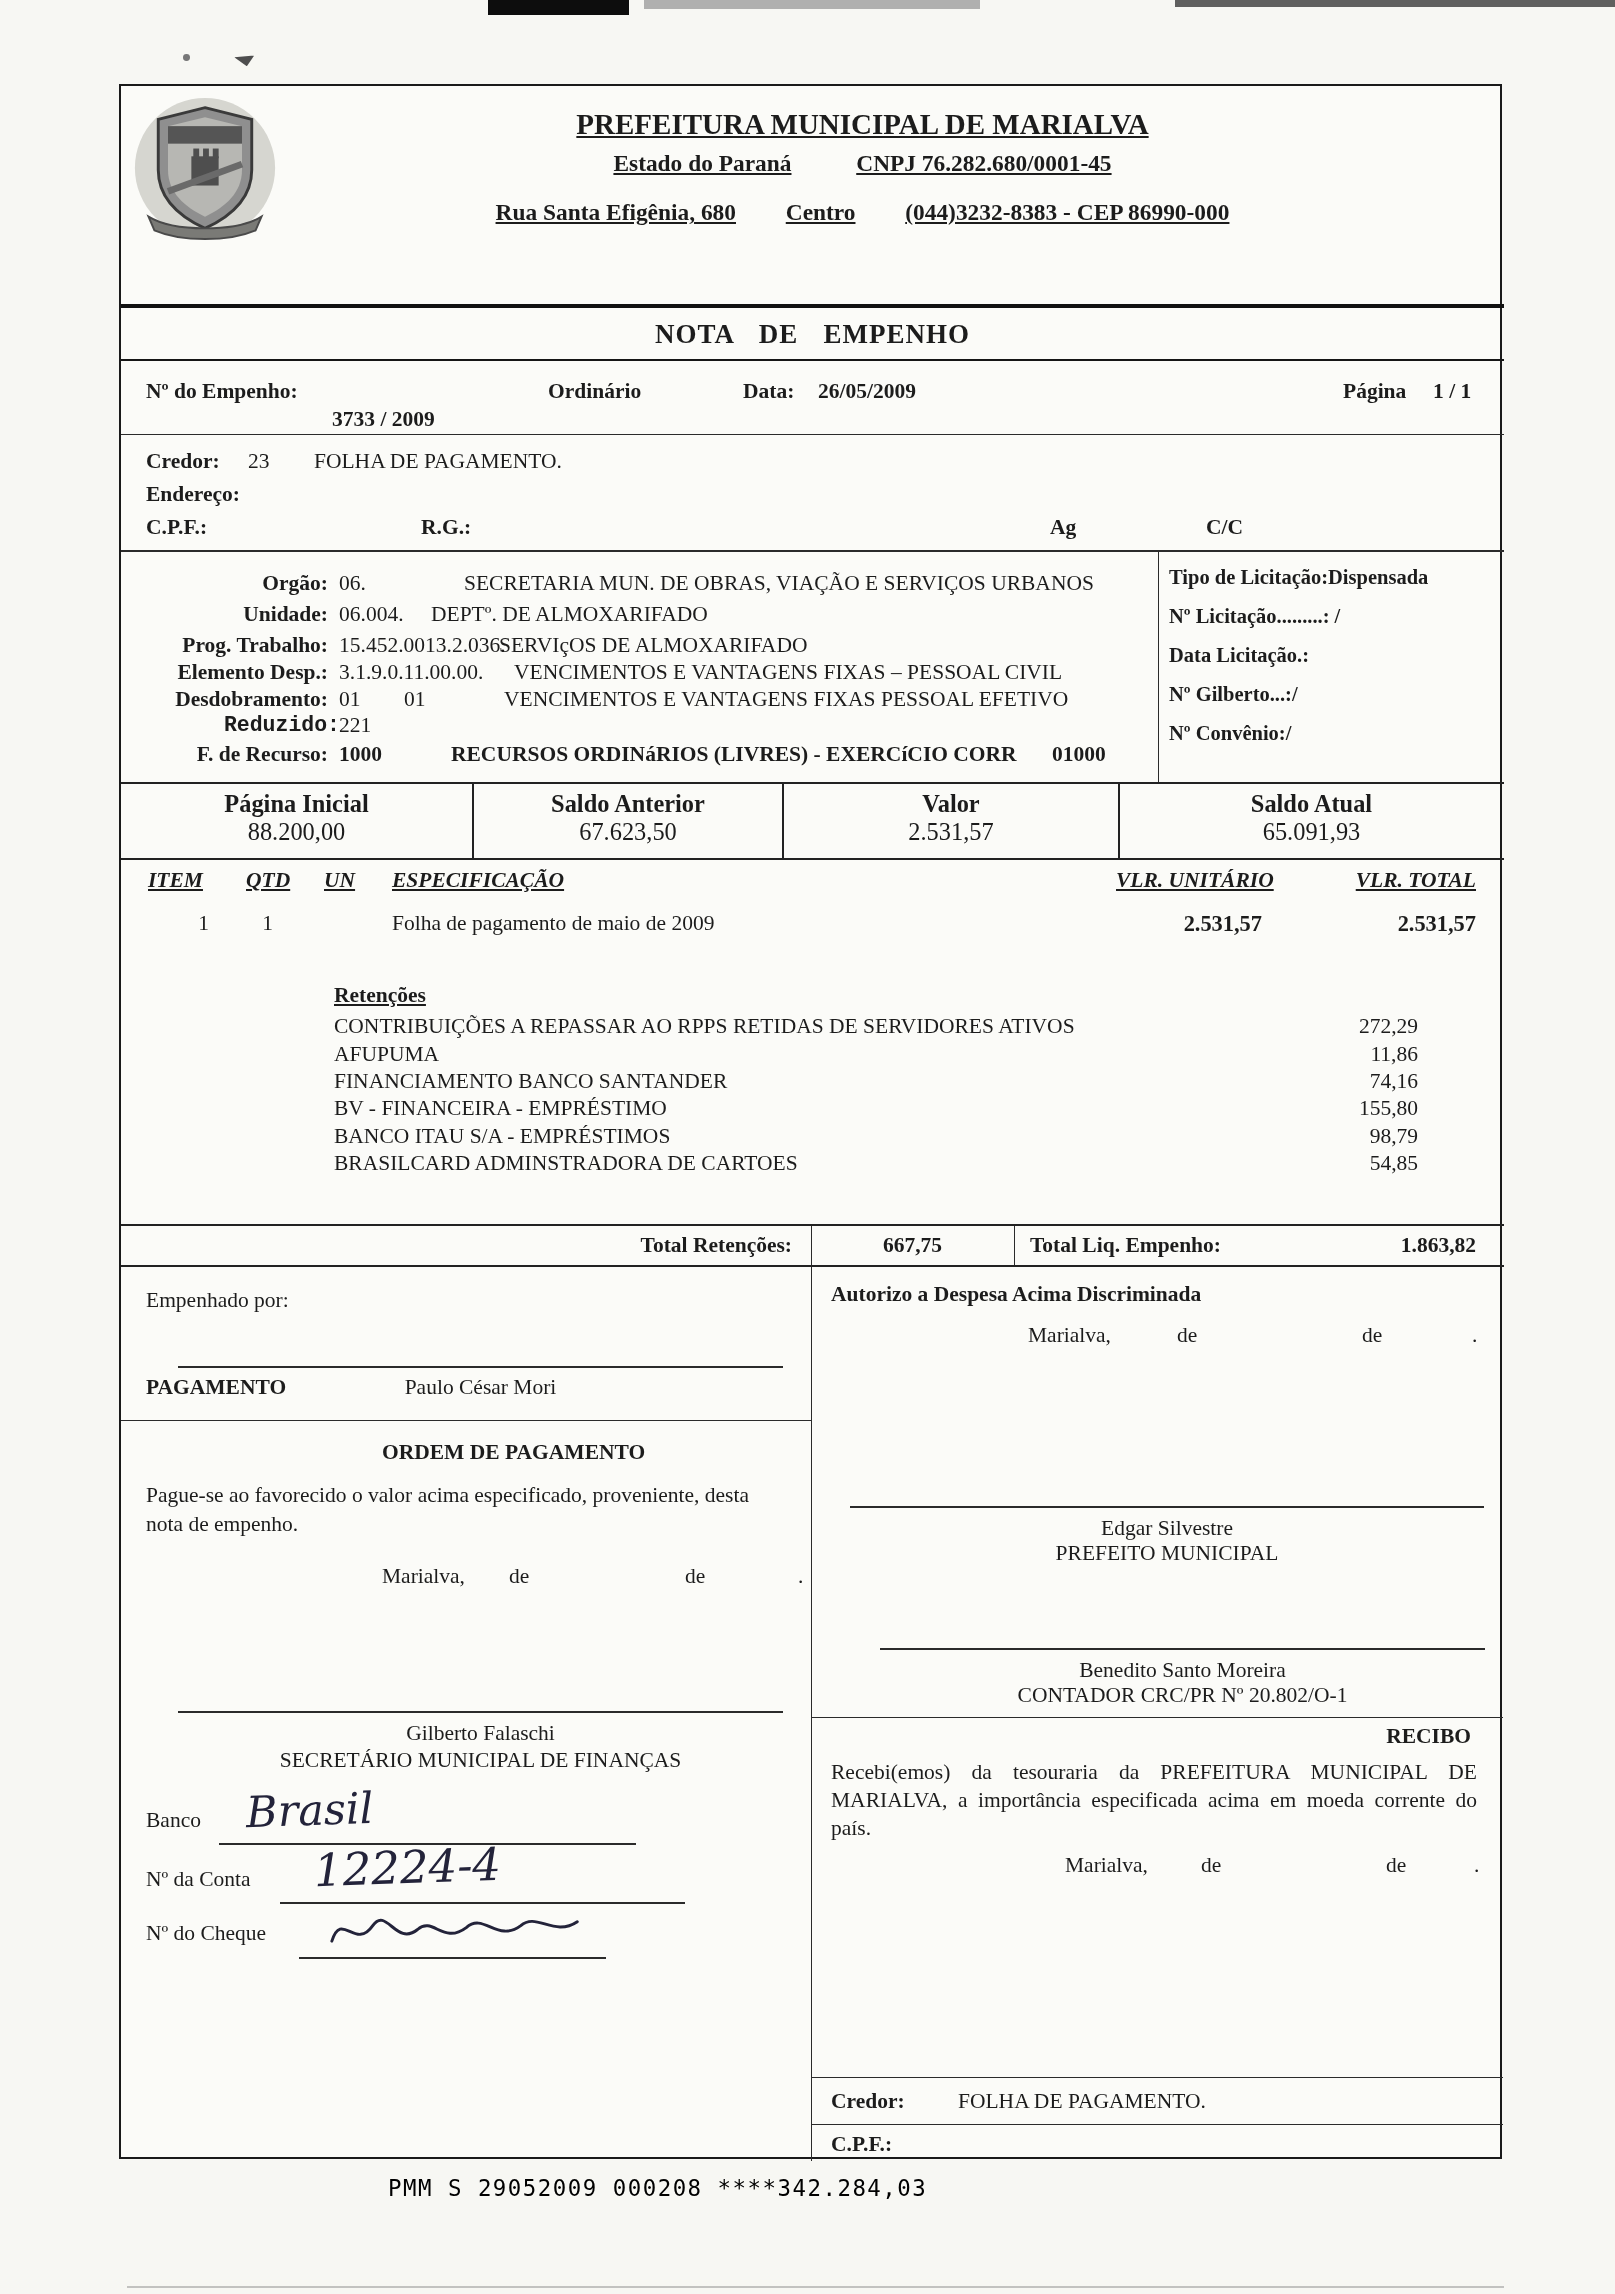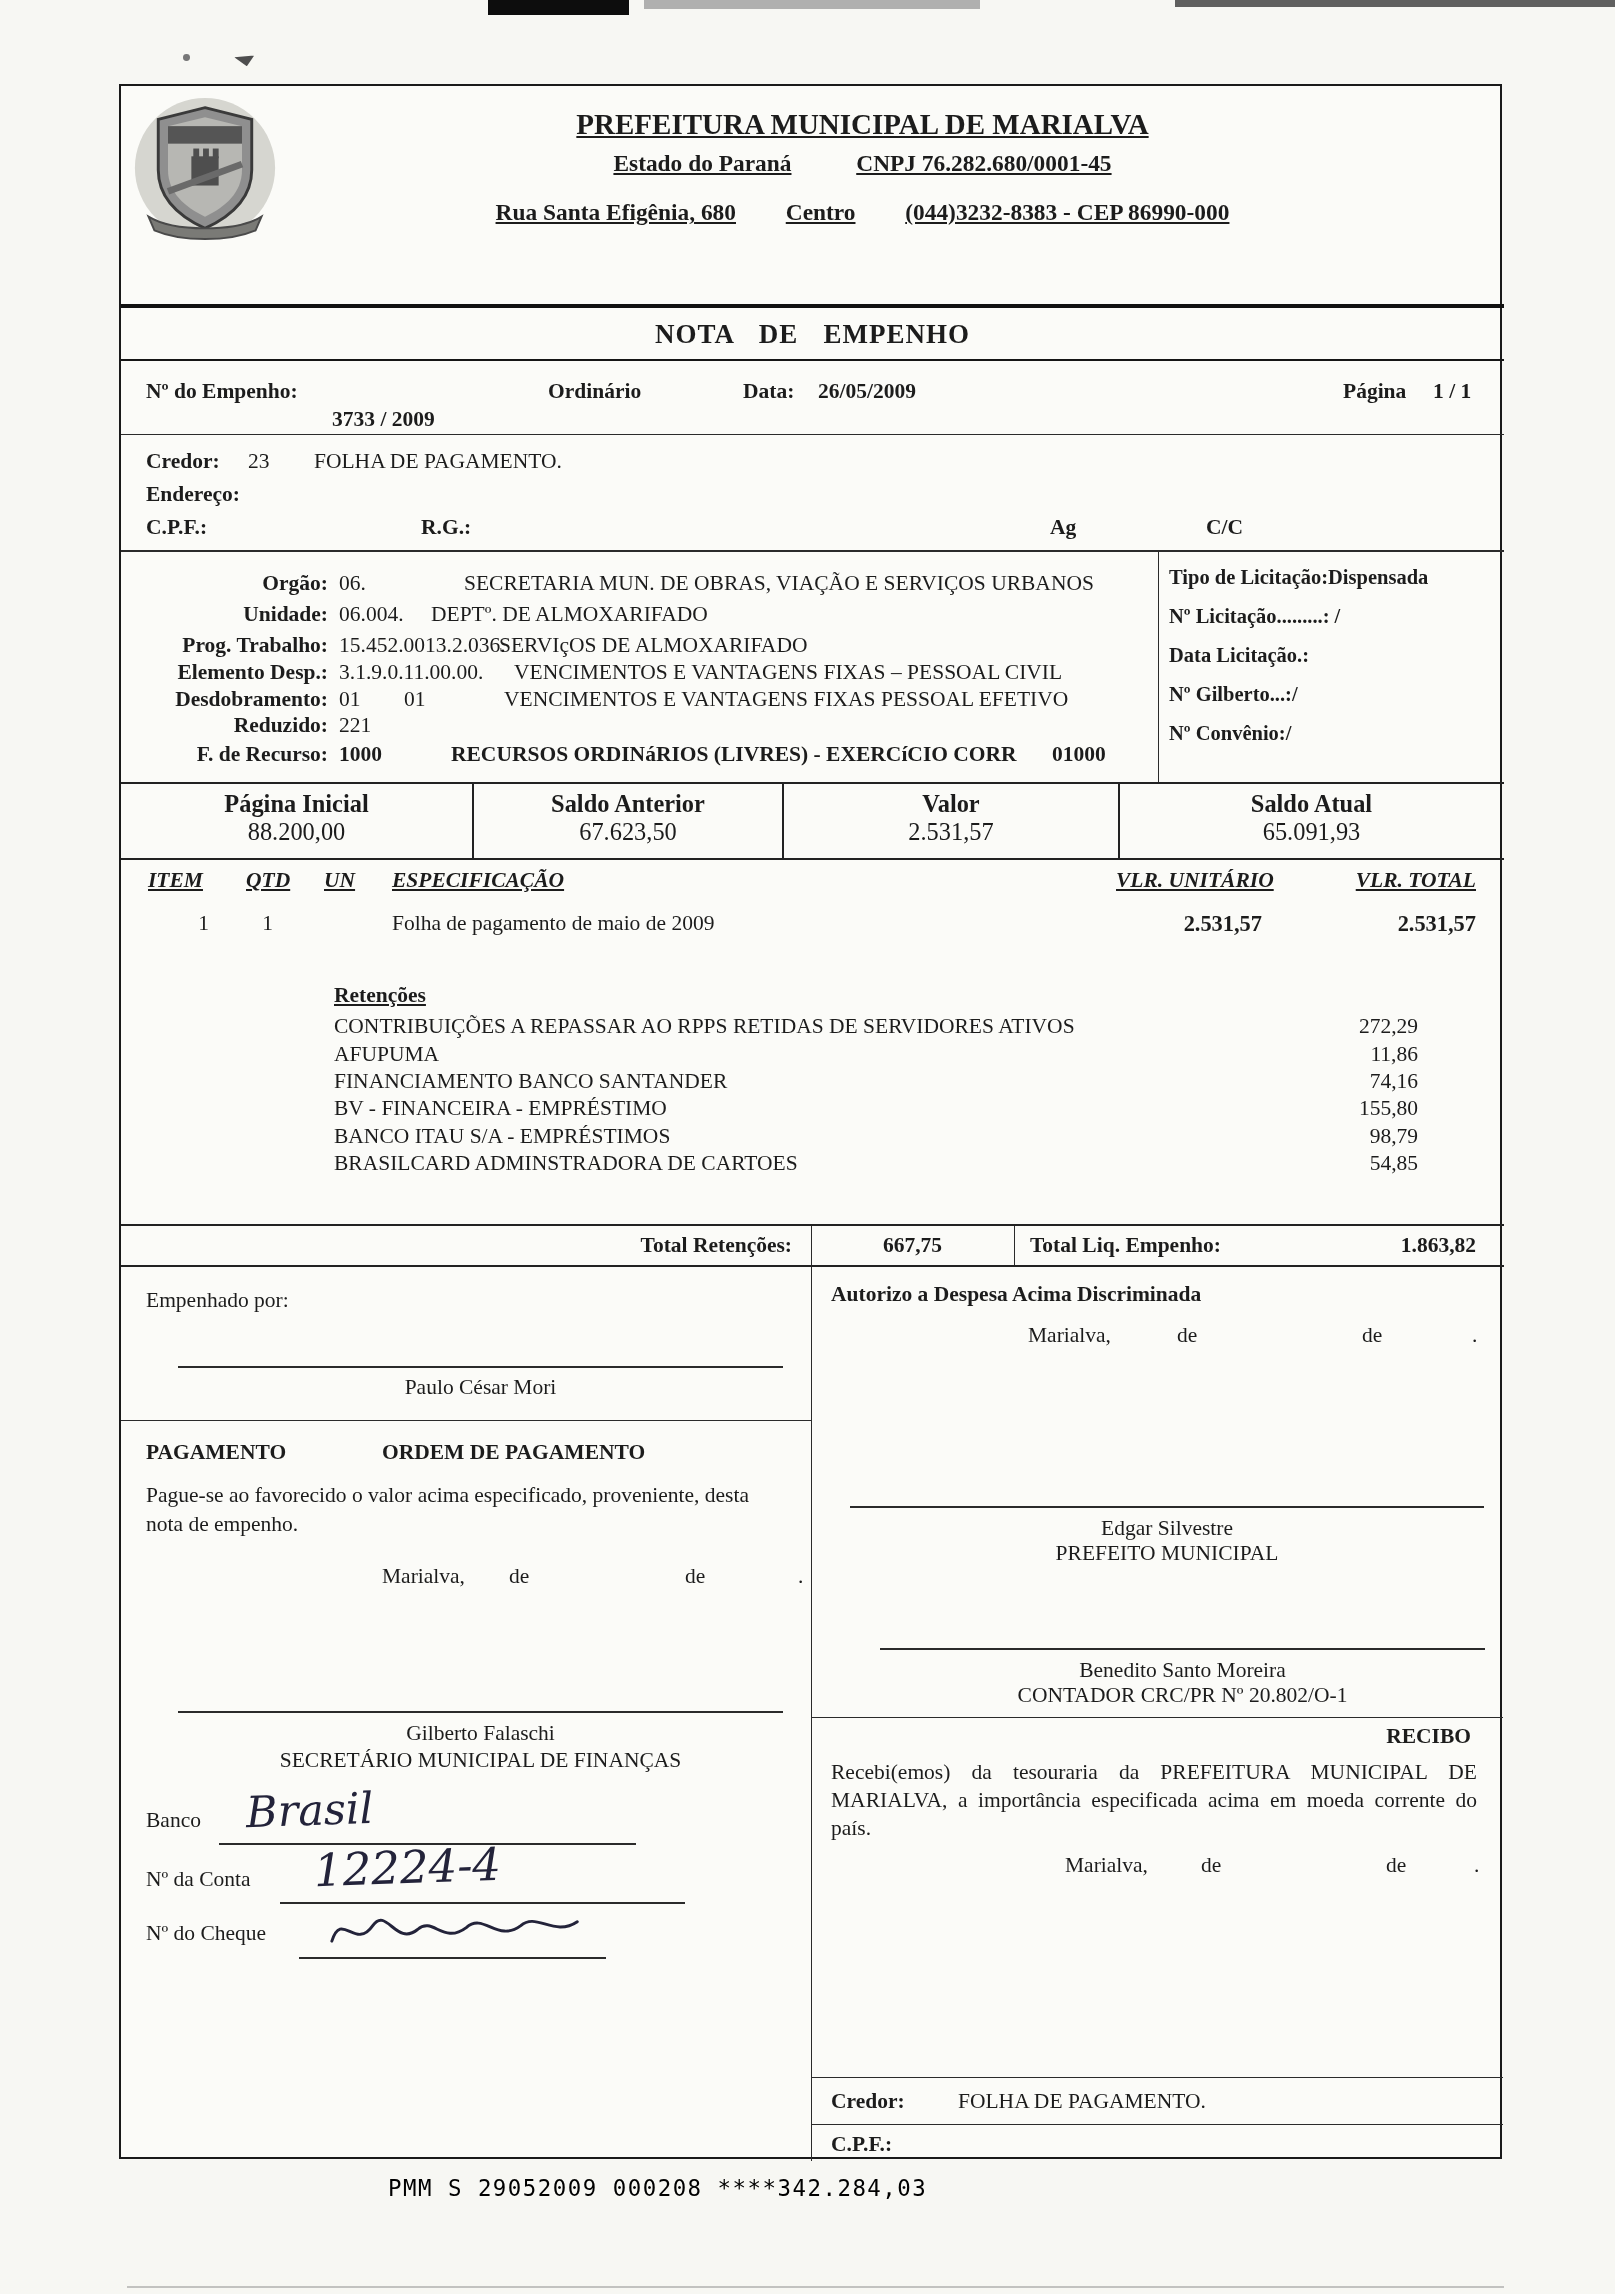--- a/index.html
+++ b/index.html
@@ -121,21 +121,21 @@
     </div>
 
     <div class="a" style="left:0;top:601px;width:1034px;height:27px;">
       <span class="a b rt" style="left:0;width:207px;">Desdobramento:</span>
       <span class="a" style="left:218px;">01</span>
       <span class="a" style="left:283px;">01</span>
       <span class="a" style="left:383px;">VENCIMENTOS E VANTAGENS FIXAS PESSOAL EFETIVO</span>
     </div>
 
     <div class="a" style="left:0;top:627px;width:1034px;height:27px;">
-      <span class="a b rt" style="left:0;width:207px;">Reduzido:</span>
+      <span class="a b rt" style="left:12px;width:207px;font-family:Liberation Mono, monospace;">Reduzido:</span>
       <span class="a" style="left:218px;">221</span>
     </div>
 
     <div class="a" style="left:0;top:656px;width:1034px;height:27px;">
       <span class="a b rt" style="left:0;width:207px;">F. de Recurso:</span>
       <span class="a b" style="left:218px;">1000</span>
       <span class="a b" style="left:330px;">RECURSOS ORDINáRIOS (LIVRES) - EXERCíCIO CORR</span>
       <span class="a b" style="left:931px;">01000</span>
     </div>
 
@@ -214,21 +214,21 @@
       <span class="vl" style="left:893px;top:0;height:39px;"></span>
     </div>
 
     <div class="vl" style="left:690px;top:1181px;height:894px;"></div>
 
     <div class="a" style="left:25px;top:1202px;">Empenhado por:</div>
     <div class="sig" style="left:57px;top:1280px;width:605px;"></div>
     <div class="a ctr" style="left:57px;top:1289px;width:605px;">Paulo César Mori</div>
     <div class="hl" style="left:0;top:1334px;width:690px;"></div>
 
-    <div class="a b" style="left:25px;top:1354px;">PAGAMENTO</div>
+    <div class="a b" style="left:25px;top:1289px;">PAGAMENTO</div>
     <div class="a b" style="left:261px;top:1354px;">ORDEM DE PAGAMENTO</div>
     <div class="a wrap" style="left:25px;top:1395px;width:614px;line-height:29px;">Pague-se ao favorecido o valor acima especificado, proveniente, desta nota de empenho.</div>
 
     <div class="a" style="left:0;top:1478px;width:690px;">
       <span class="a" style="left:261px;">Marialva,</span>
       <span class="a" style="left:388px;">de</span>
       <span class="a" style="left:564px;">de</span>
       <span class="a" style="left:677px;">.</span>
     </div>
 

